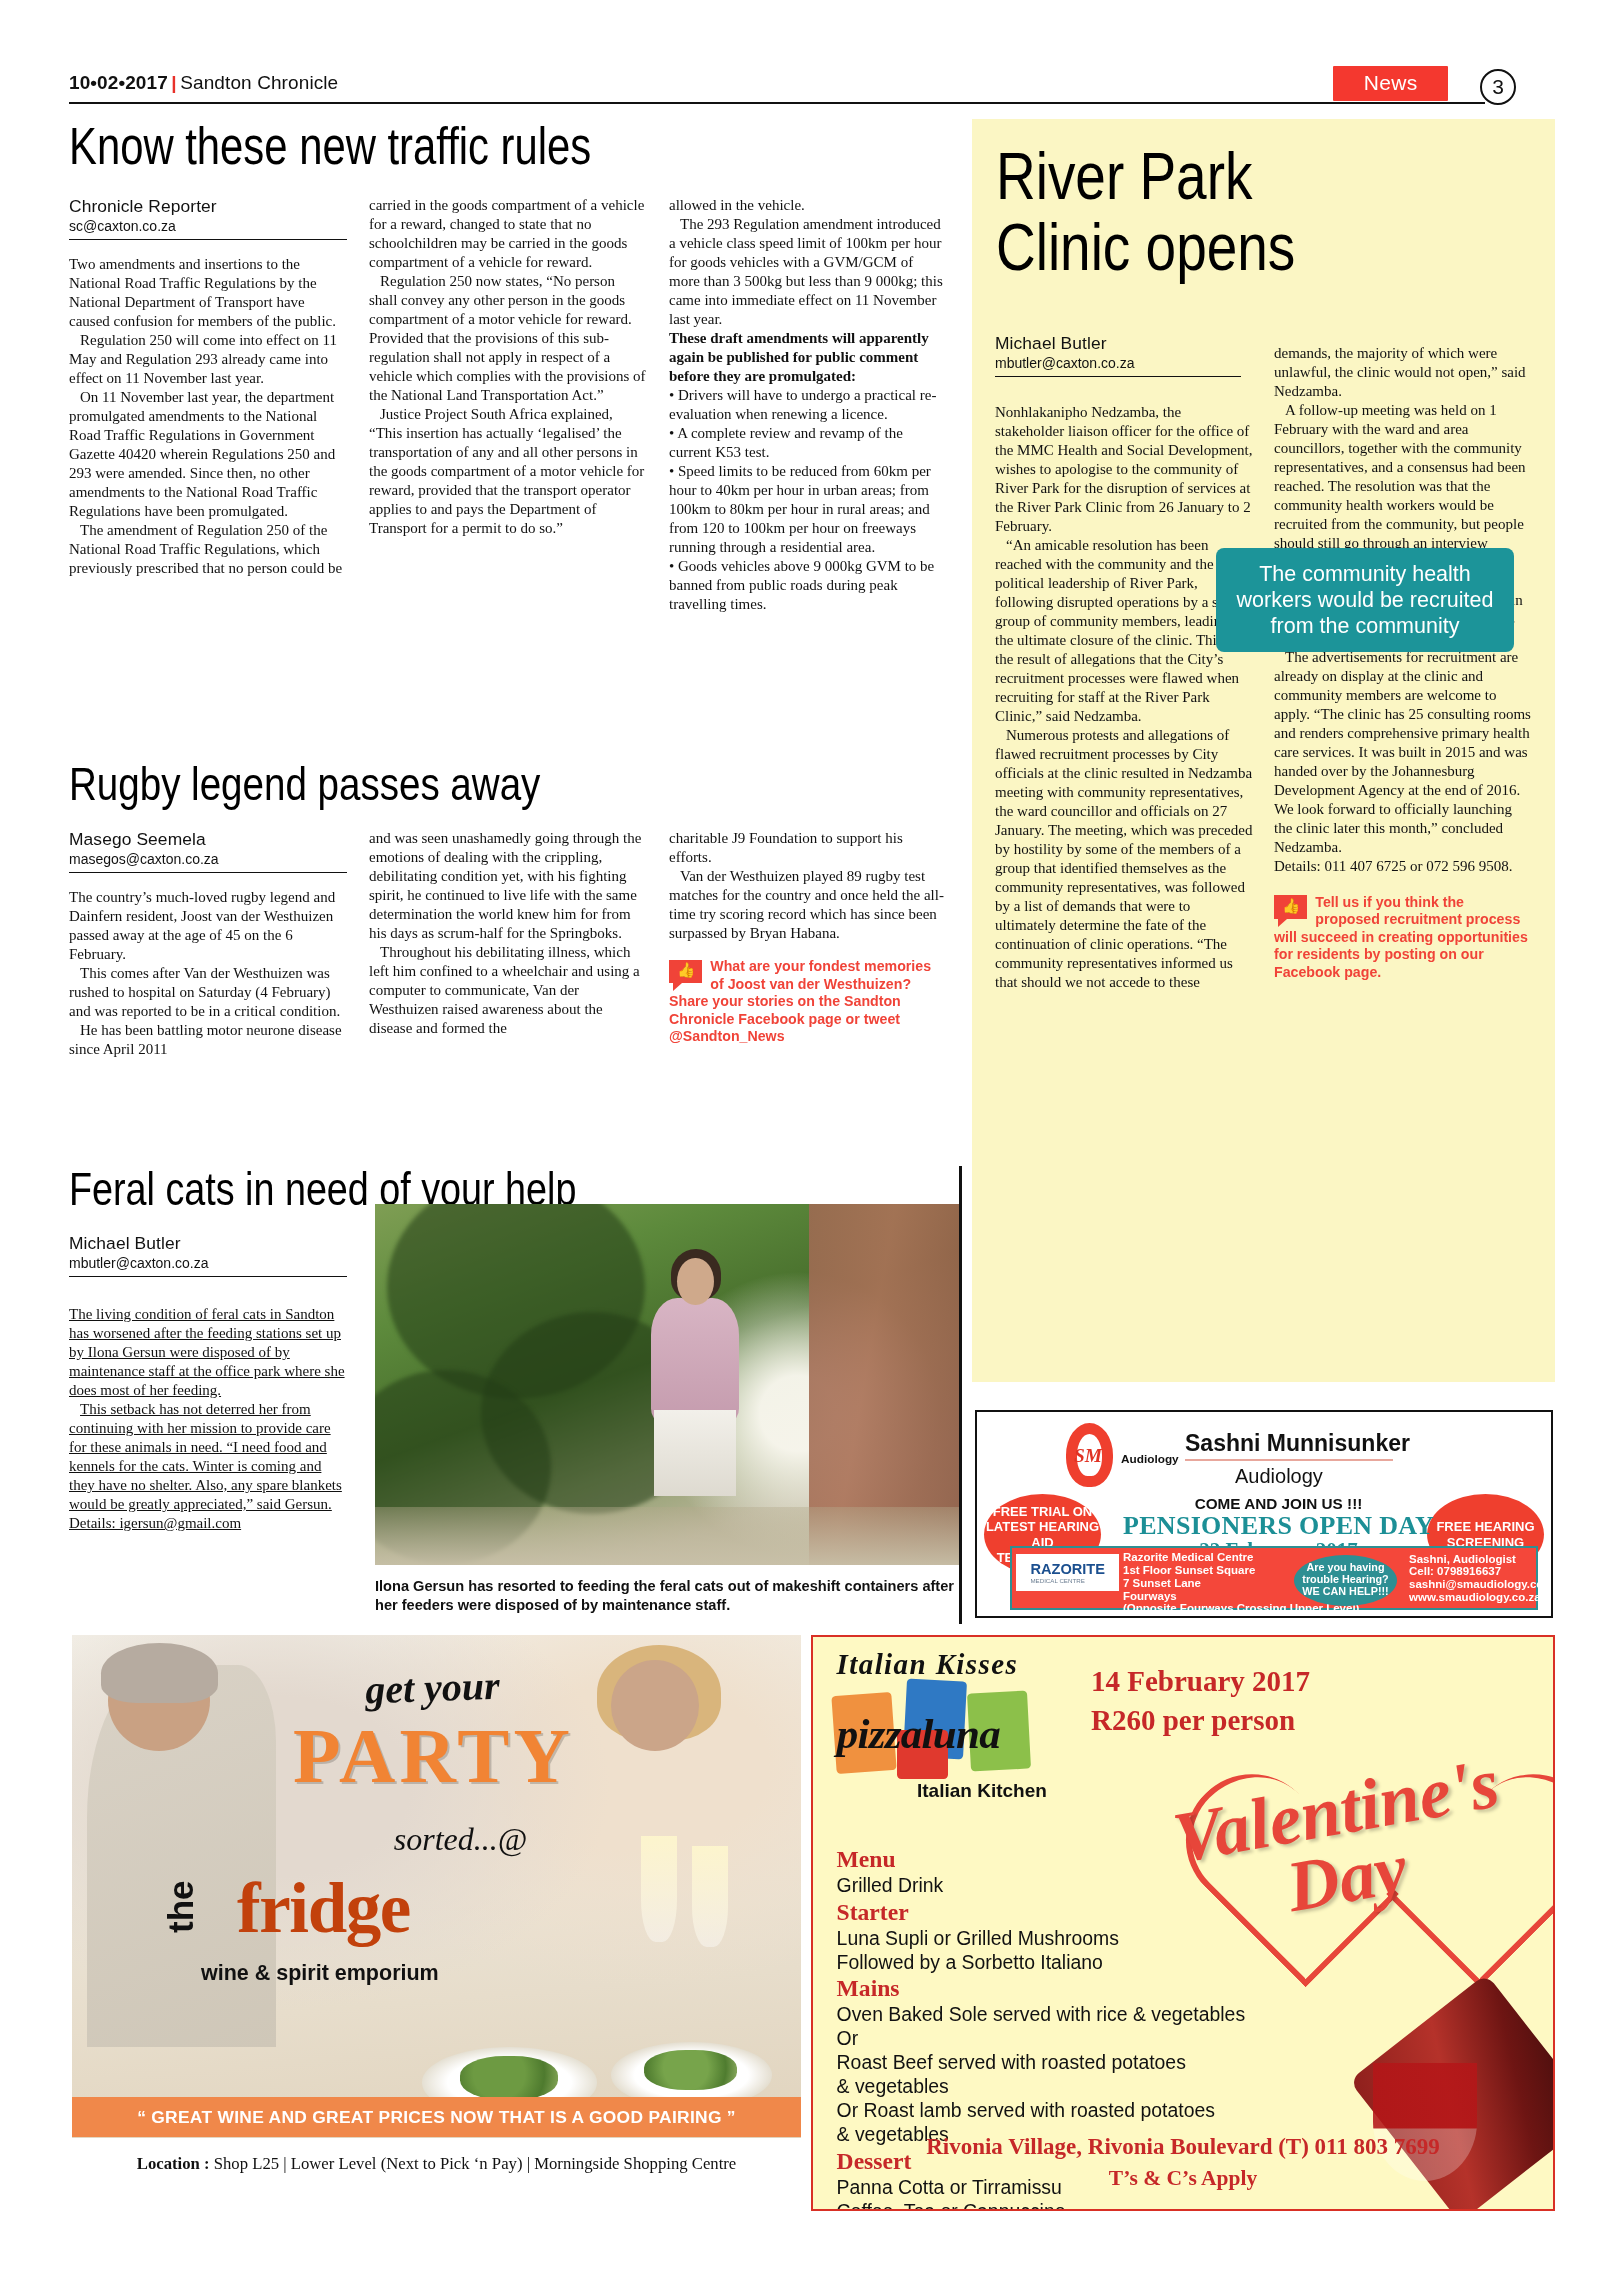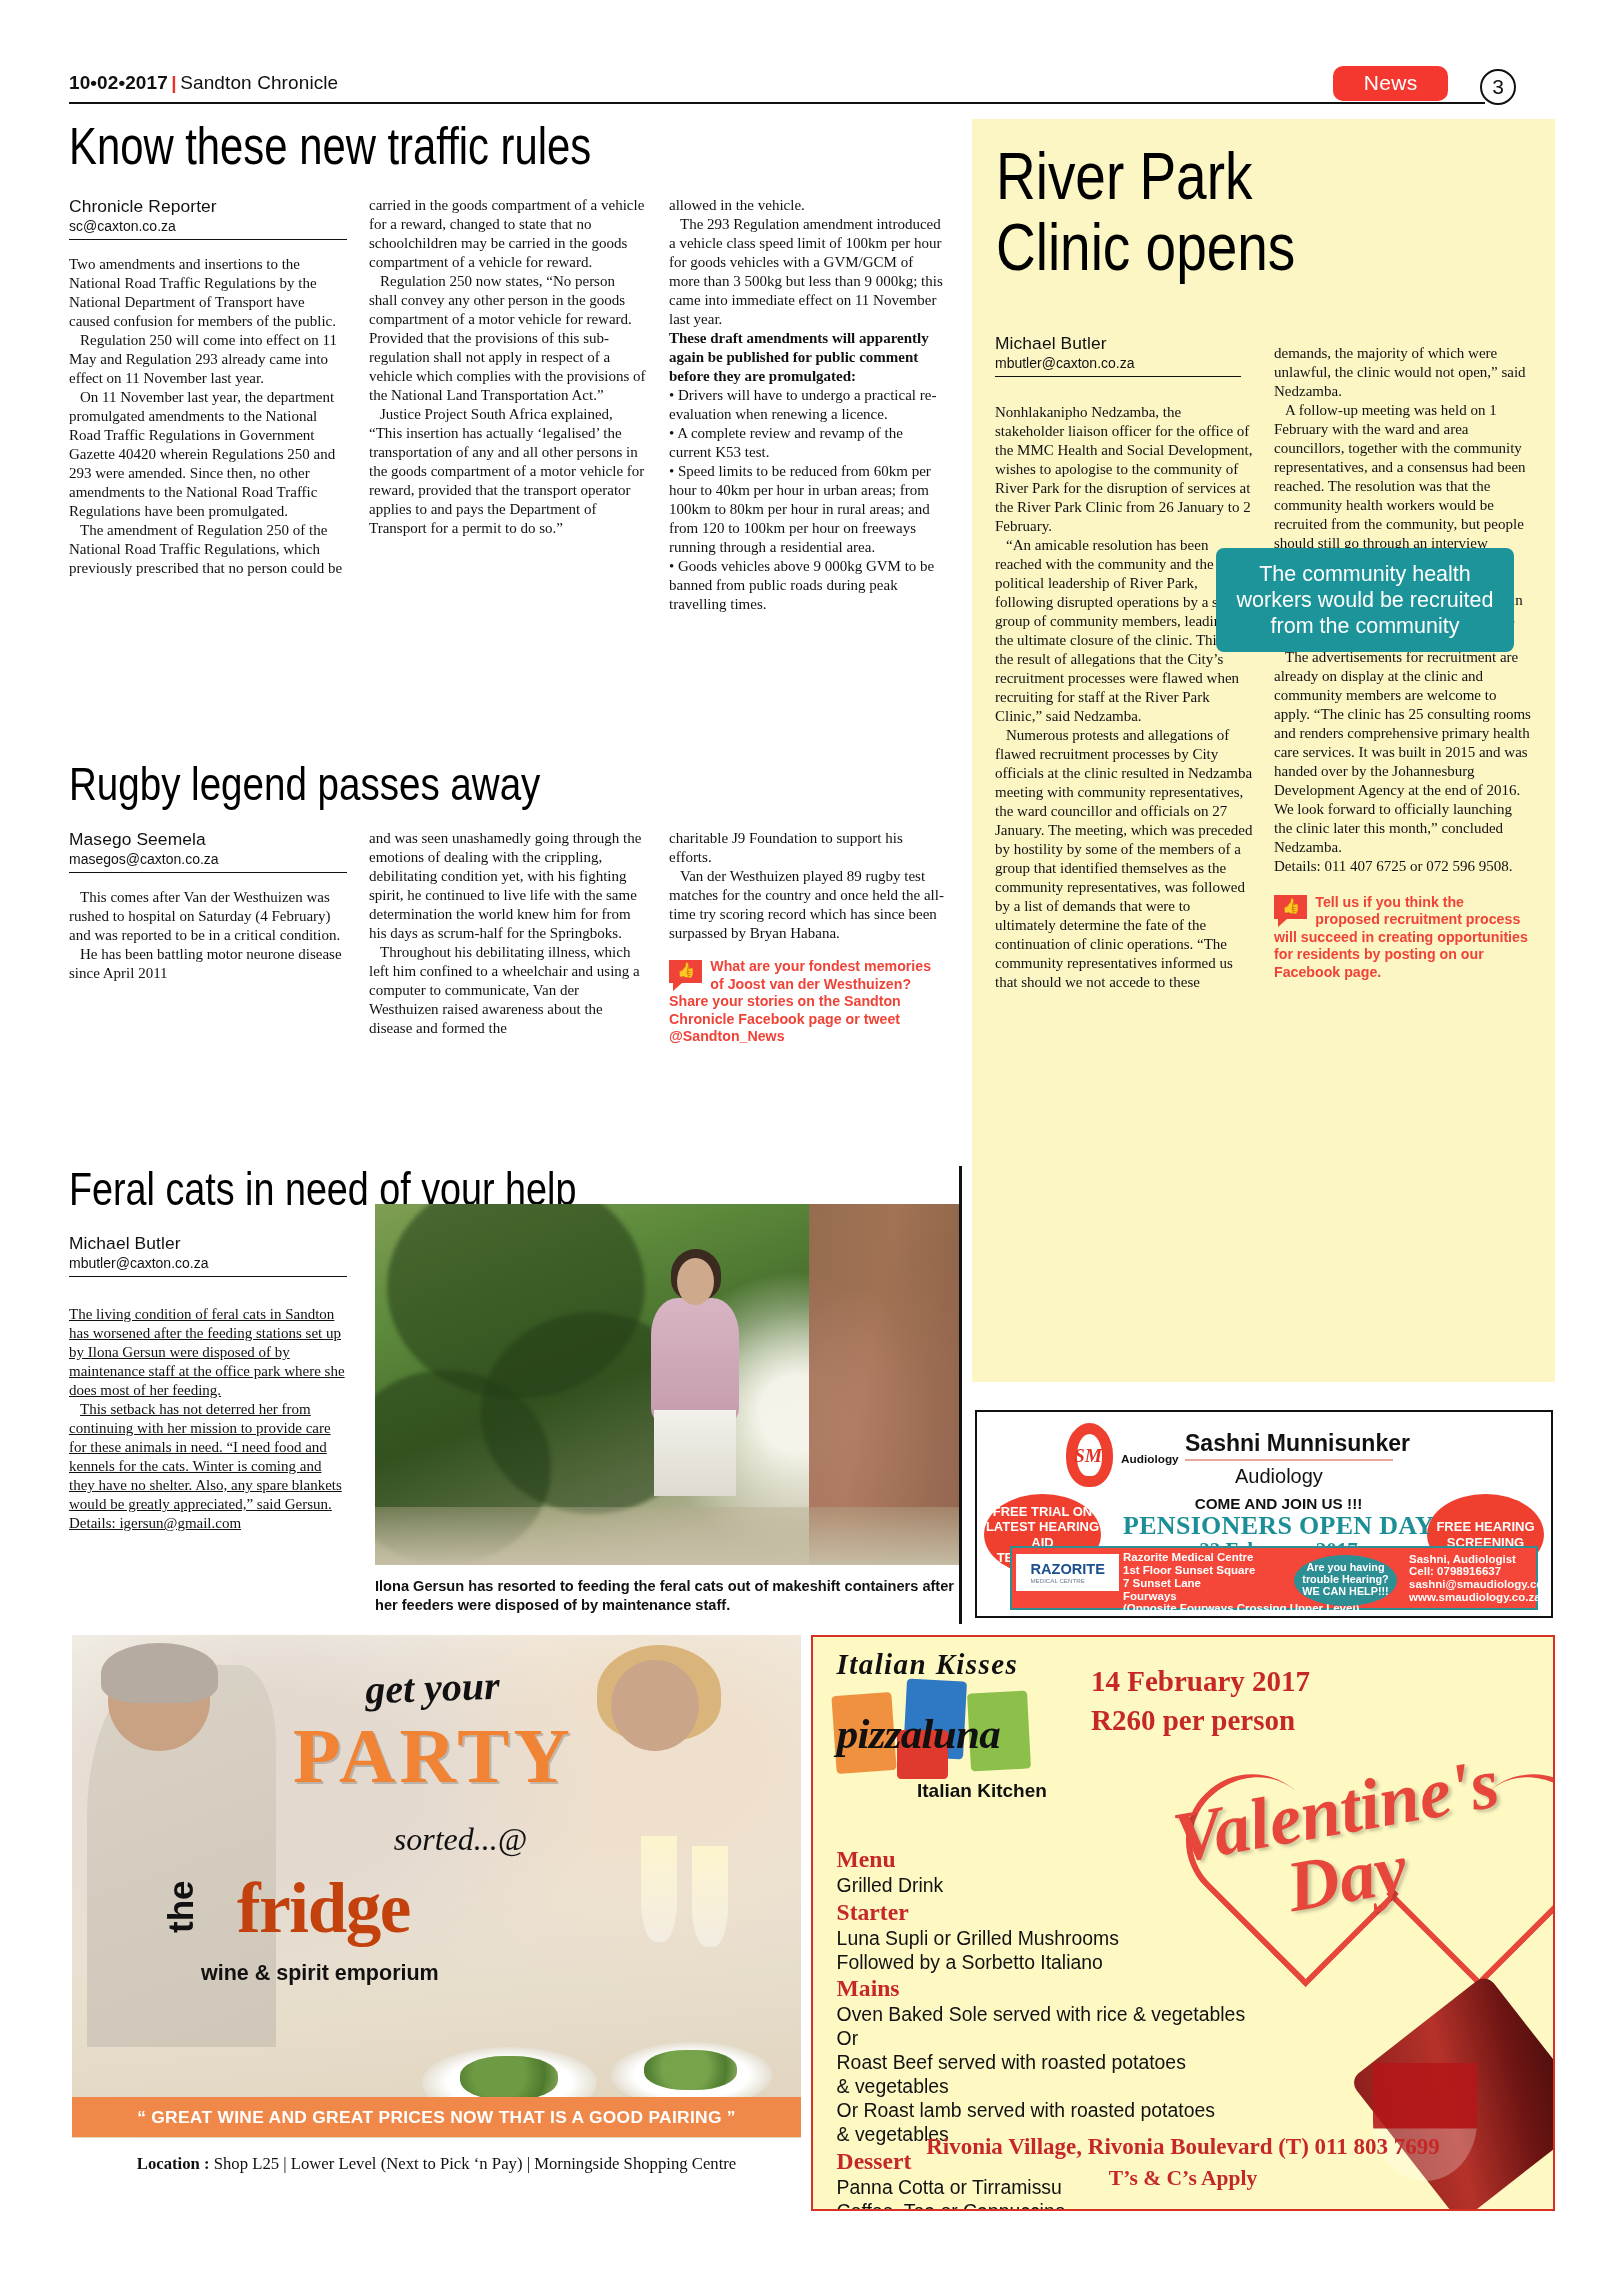--- a/index.html
+++ b/index.html
@@ -21,21 +21,21 @@
     color: #111; position: absolute; left: 0; top: 5.6px; white-space: nowrap;
   }
   .mast-sep { color: #e8312a; font-weight: 800; padding: 0 3.5px; }
   .mast-title { font-weight: 400; }
   .mast-rule { position: absolute; left: 0; top: 36px; width: 1416px; height: 2.1px; background: #111; }
   .news-badge {
     position: absolute; right: 106px; top: 0px;
     background: #f4382f; color: #fff;
     font-family: "Liberation Sans", sans-serif;
     font-size: 21px; font-weight: 400;
-    padding: 4.9px 30.5px 6.2px; border-radius: 10px;
+    padding: 4.9px 30.5px 6.2px; border-radius: 1px;
     letter-spacing: 0.3px;
   }
   .page-num {
     position: absolute; right: 38px; top: 2.8px;
     width: 36px; height: 36px; border: 2.1px solid #111; border-radius: 50%;
     font-family: "Liberation Sans", sans-serif; font-size: 21px;
     display: flex; align-items: center; justify-content: center;
   }
 
   
@@ -421,20 +421,21 @@
 
   <div id="art-rugby">
     <div class="headline">Rugby legend passes away</div>
     <div class="cols">
 
       <div class="c-a">
         <div class="byline-name">Masego Seemela</div>
         <div class="byline-mail">masegos@caxton.co.za</div>
         <div class="byline-rule"></div>
         <div class="col" style="margin-top:15.3px;">
+          <p class="first">The country’s much-loved rugby legend and Dainfern resident, Joost van der Westhuizen passed away at the age of 45 on the 6 February.</p>
           <p>This comes after Van der Westhuizen was rushed to hospital on Saturday (4 February) and was reported to be in a critical condition.</p>
           <p>He has been battling motor neurone disease since April 2011</p>
         </div>
       </div>
 
       <div class="c-b">
         <div class="col">
           <p class="first">and was seen unashamedly going through the emotions of dealing with the crippling, debilitating condition yet, with his fighting spirit, he continued to live life with the same determination the world knew him for from his days as scrum-half for the Springboks.</p>
           <p>Throughout his debilitating illness, which left him confined to a wheelchair and using a computer to communicate, Van der Westhuizen raised awareness about the disease and formed the</p>
         </div>

